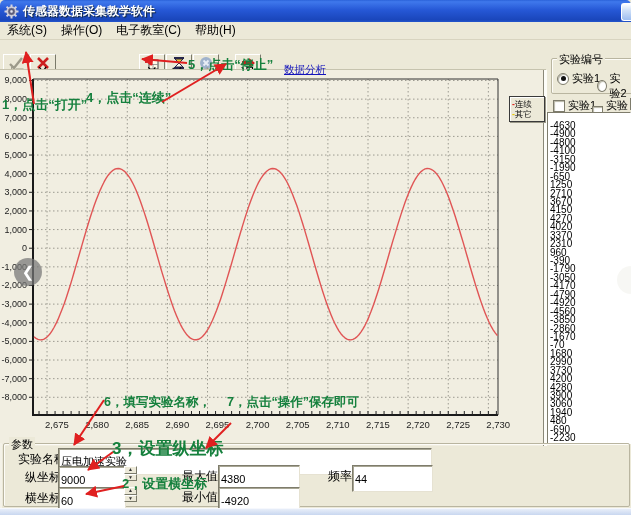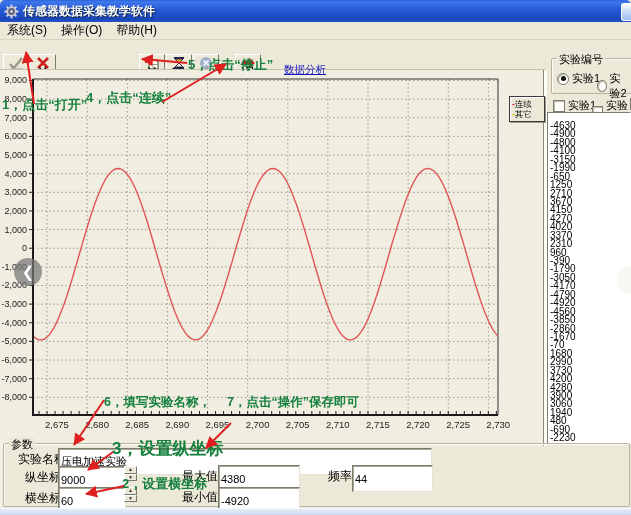--- a/index.html
+++ b/index.html
@@ -97,20 +97,21 @@
       <circle cx="7.5" cy="7.5" r="1.4" fill="#e8e8f2"></circle>
     </g>
   </svg>
   <span id="title-text">传感器数据采集教学软件</span>
 </div>
 <div class="abs" id="win-btn-partial"></div>
 
 <div class="abs" id="menubar">
   <span class="menu-item">系统(S)</span>
   <span class="menu-item">操作(O)</span>
+  <span class="menu-item">电子教室(C)</span>
   <span class="menu-item">帮助(H)</span>
 </div>
 
 <div class="abs" id="toolbar">
   <button class="tb-btn disabled" style="left:3px">
     <span class="ticon">
       <svg width="16" height="14">
           <path d="M2 8 L6 12 L14 2" fill="none" stroke="#9c9a8a" stroke-width="2.4"></path>
         </svg></span>
     <span>打开</span>

